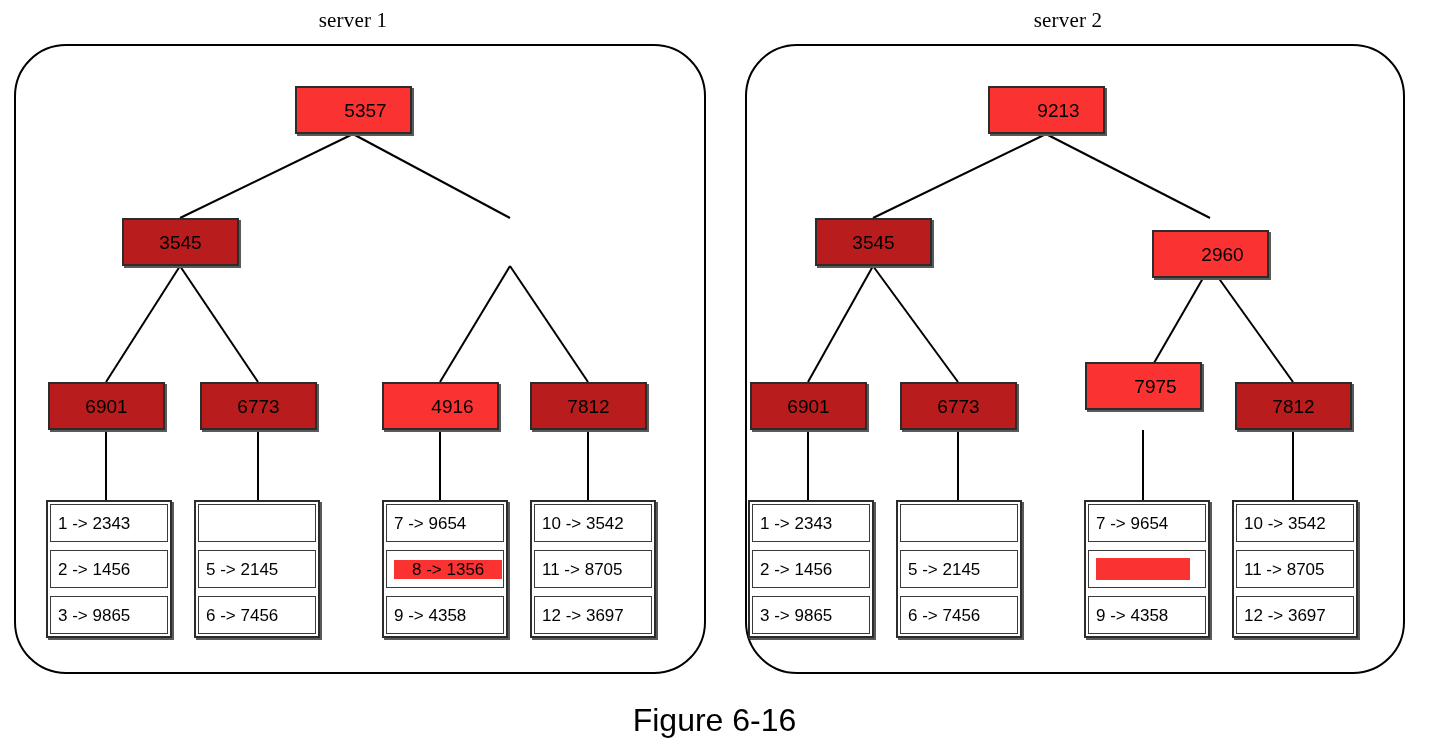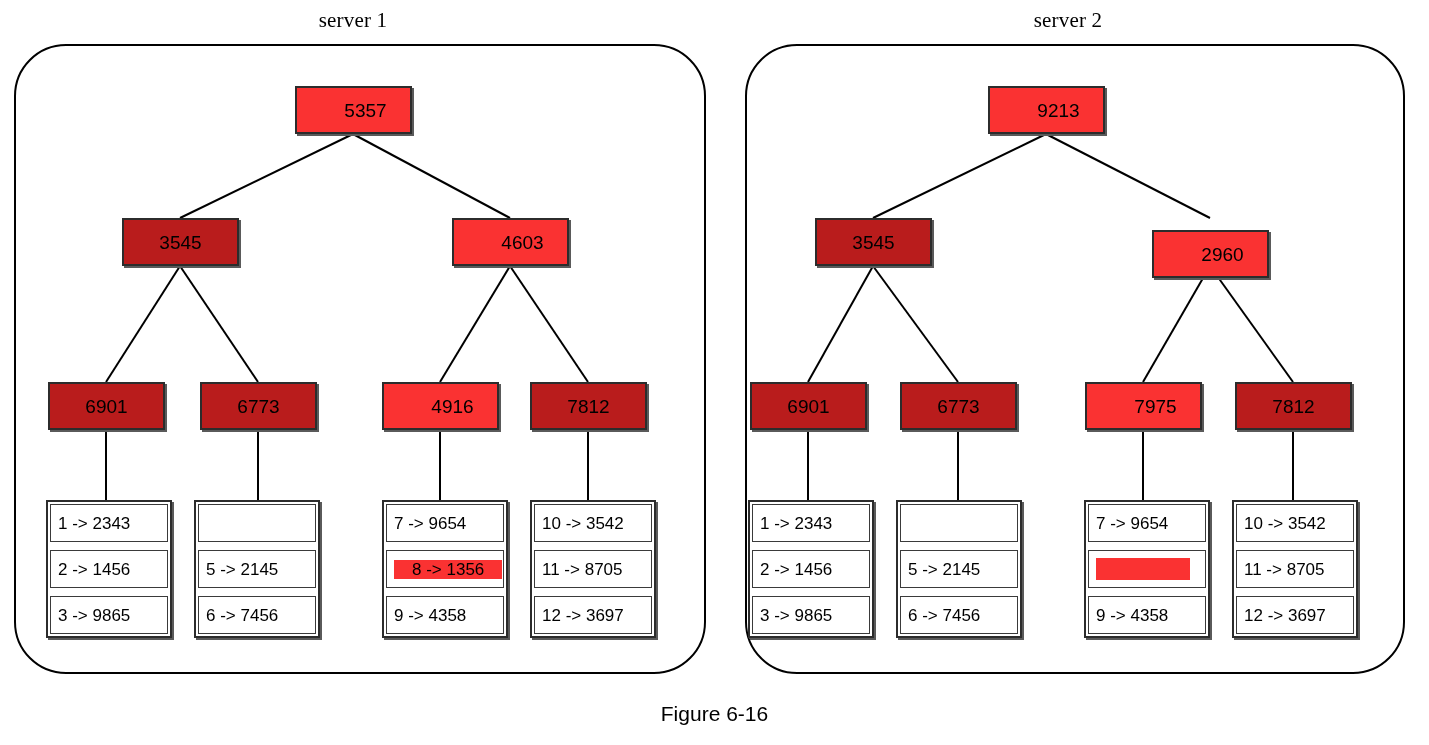--- a/index.html
+++ b/index.html
@@ -108,21 +108,21 @@
     stroke: #000000;
     stroke-width: 2;
   }
 
   
   .caption {
     position: absolute;
     left: 0;
     width: 1429px;
     text-align: center;
-    font-size: 21px;
+    font-size: 32px;
     color: #000000;
     font-family: "Liberation Sans", sans-serif;
   }
 </style>
 </head>
 <body>
 
 <div id="canvas">
 
   <svg id="edges" viewBox="0 0 1429 745" xmlns="http://www.w3.org/2000/svg">
@@ -151,21 +151,20 @@
   </svg>
 
   <div class="server-title" style="left:0px; top:8px; width:706px;">server 1</div>
 
   <div class="server-group" style="left:14px; top:44px; width:692px; height:630px;"></div>
 
   <div class="node red" style="left:295px; top:86px; width:117px; height:48px;">5357</div>
 
   <div class="node" style="left:122px; top:218px; width:117px; height:48px;">3545</div>
 
-  <div class="node red" style="left:452px; top:218px; width:117px; height:48px;">4603</div>
 
   <div class="node" style="left:48px; top:382px; width:117px; height:48px;">6901</div>
 
   <div class="node" style="left:200px; top:382px; width:117px; height:48px;">6773</div>
 
   <div class="node red" style="left:382px; top:382px; width:117px; height:48px;">4916</div>
 
   <div class="node" style="left:530px; top:382px; width:117px; height:48px;">7812</div>
 
   <div class="leafblock" style="left:46px; top:500px; width:126px; height:138px;">
@@ -223,21 +222,21 @@
   <div class="node red" style="left:988px; top:86px; width:117px; height:48px;">9213</div>
 
   <div class="node" style="left:815px; top:218px; width:117px; height:48px;">3545</div>
 
   <div class="node red" style="left:1152px; top:218px; width:117px; height:48px;margin-top:12px;">2960</div>
 
   <div class="node" style="left:750px; top:382px; width:117px; height:48px;">6901</div>
 
   <div class="node" style="left:900px; top:382px; width:117px; height:48px;">6773</div>
 
-  <div class="node red" style="left:1085px; top:382px; width:117px; height:48px;">7975</div>
+  <div class="node red" style="left:1085px; top:362px; width:117px; height:48px;">7975</div>
 
   <div class="node" style="left:1235px; top:382px; width:117px; height:48px;">7812</div>
 
   <div class="leafblock" style="left:748px; top:500px; width:126px; height:138px;">
     <div class="leafrow">
         <span class="cell-text">1 -&gt; 2343</span>
       </div>
     <div class="leafrow">
         <span class="cell-text">2 -&gt; 1456</span>
       </div>

